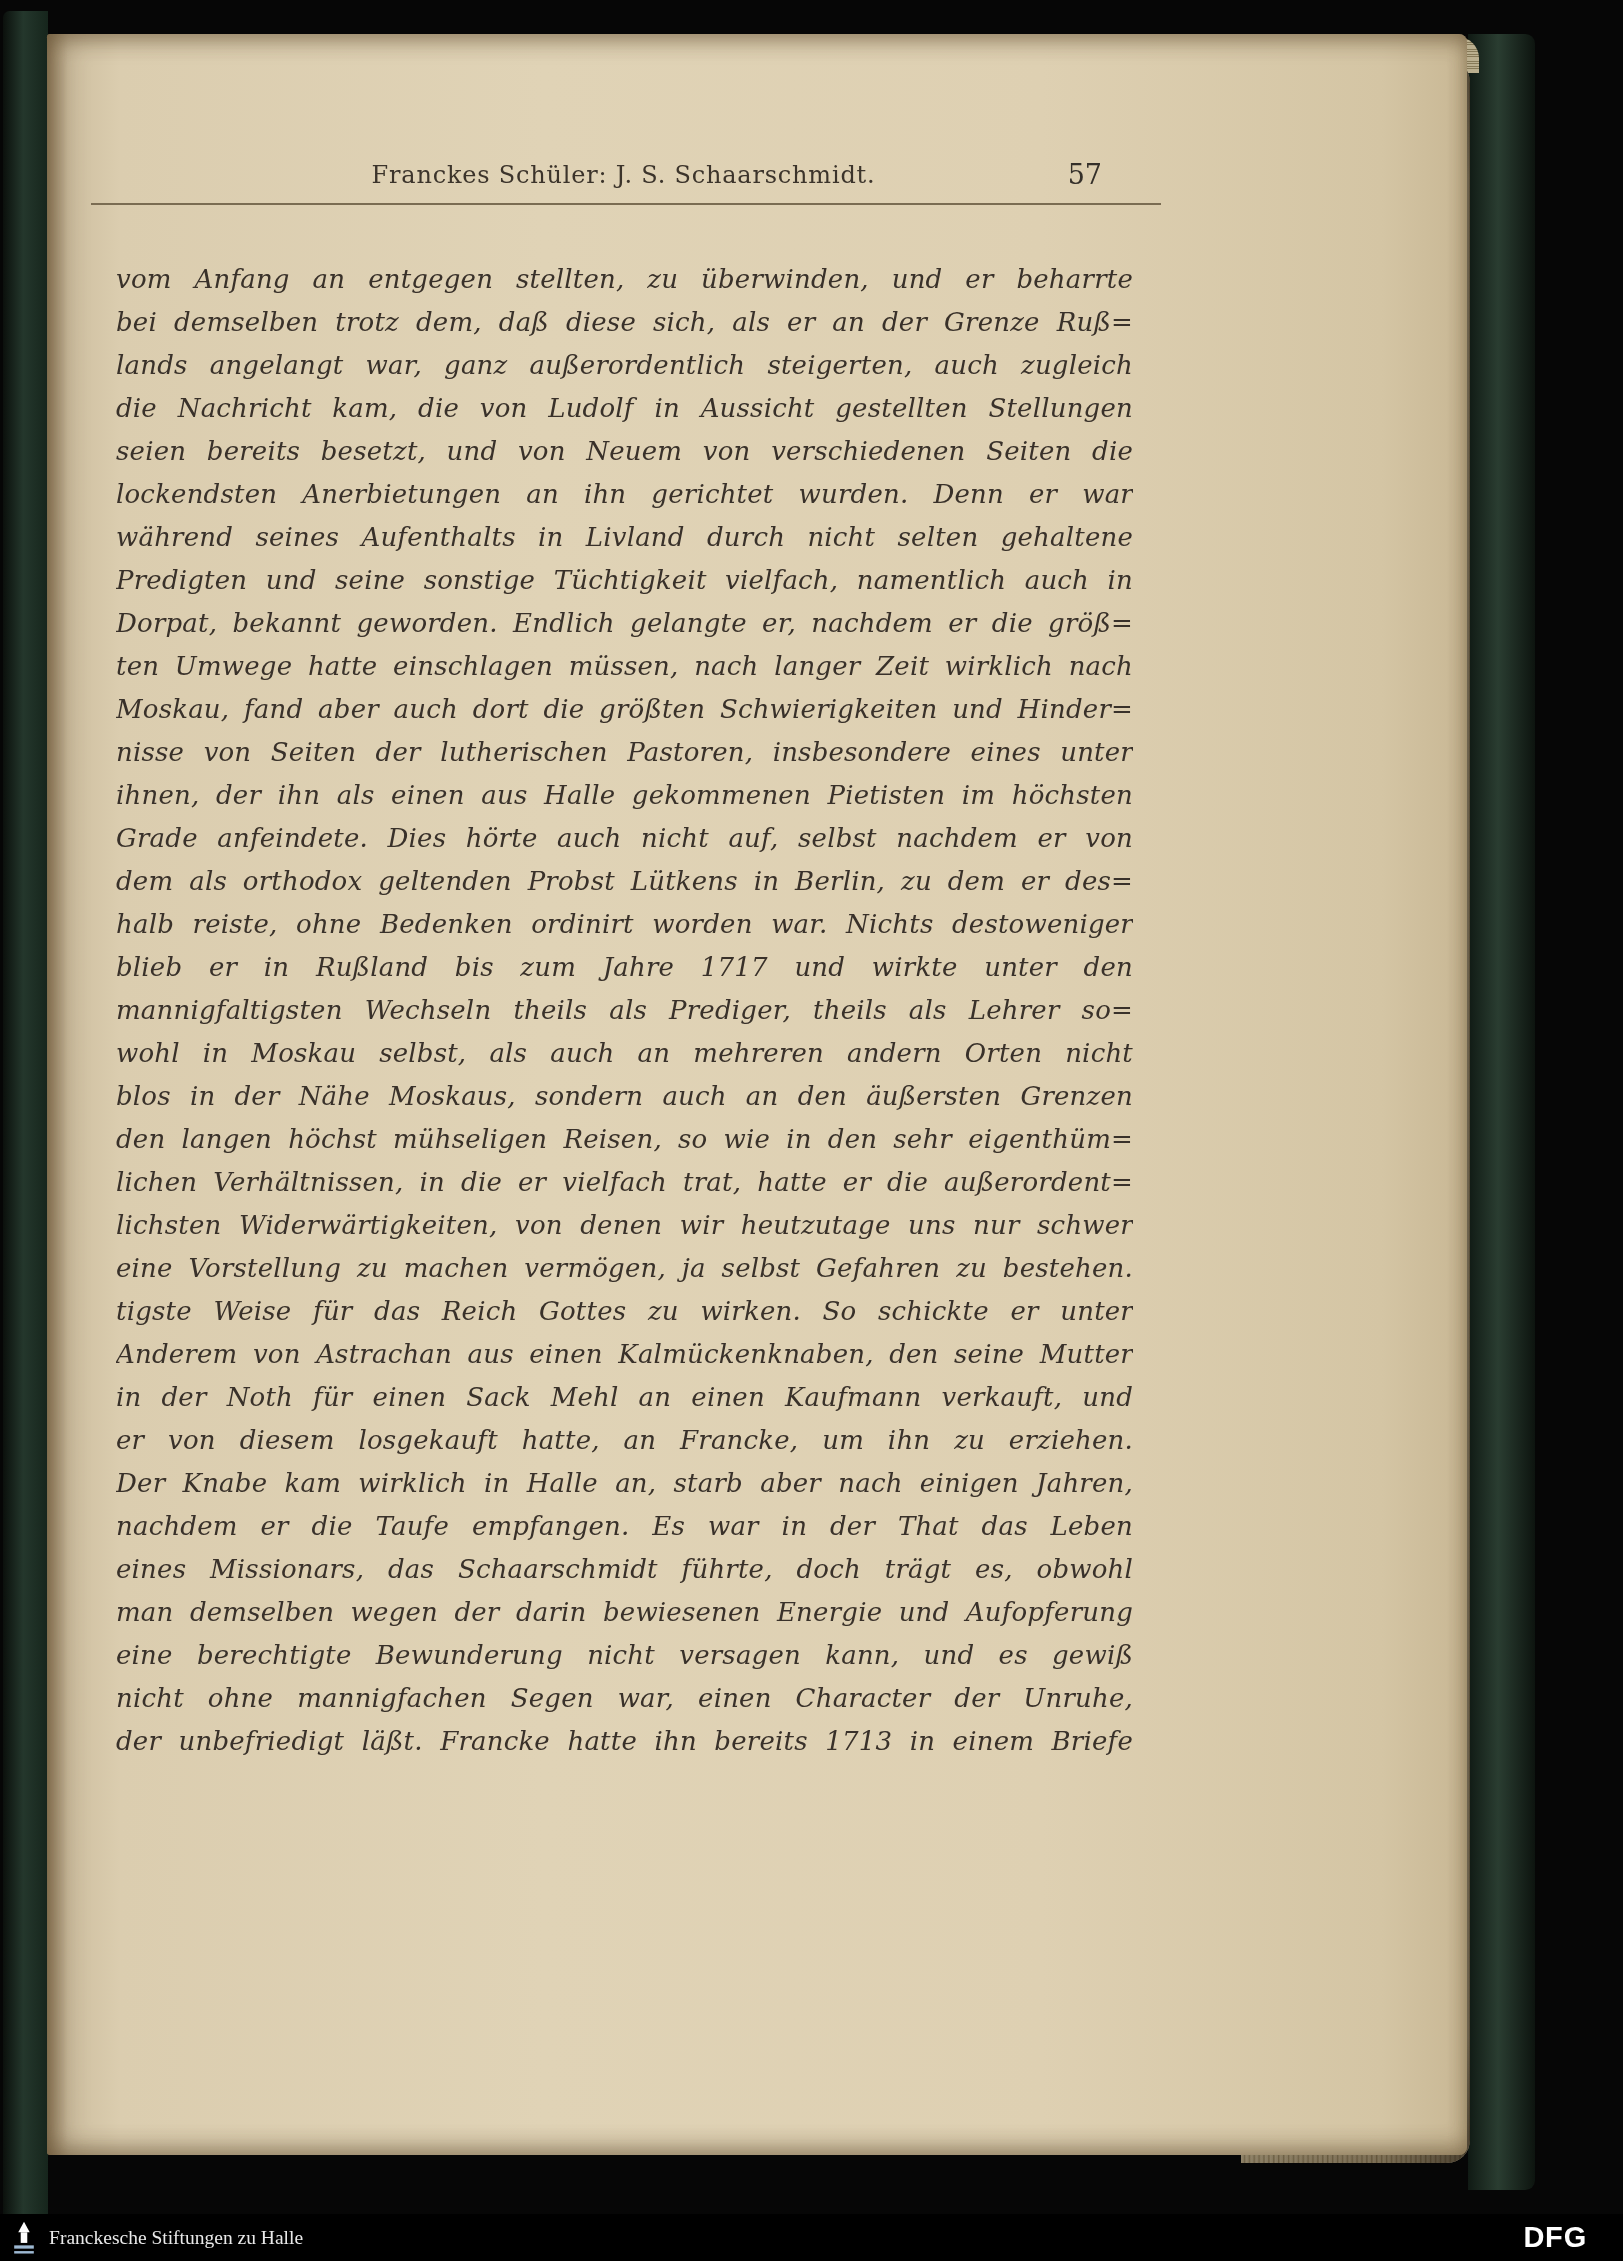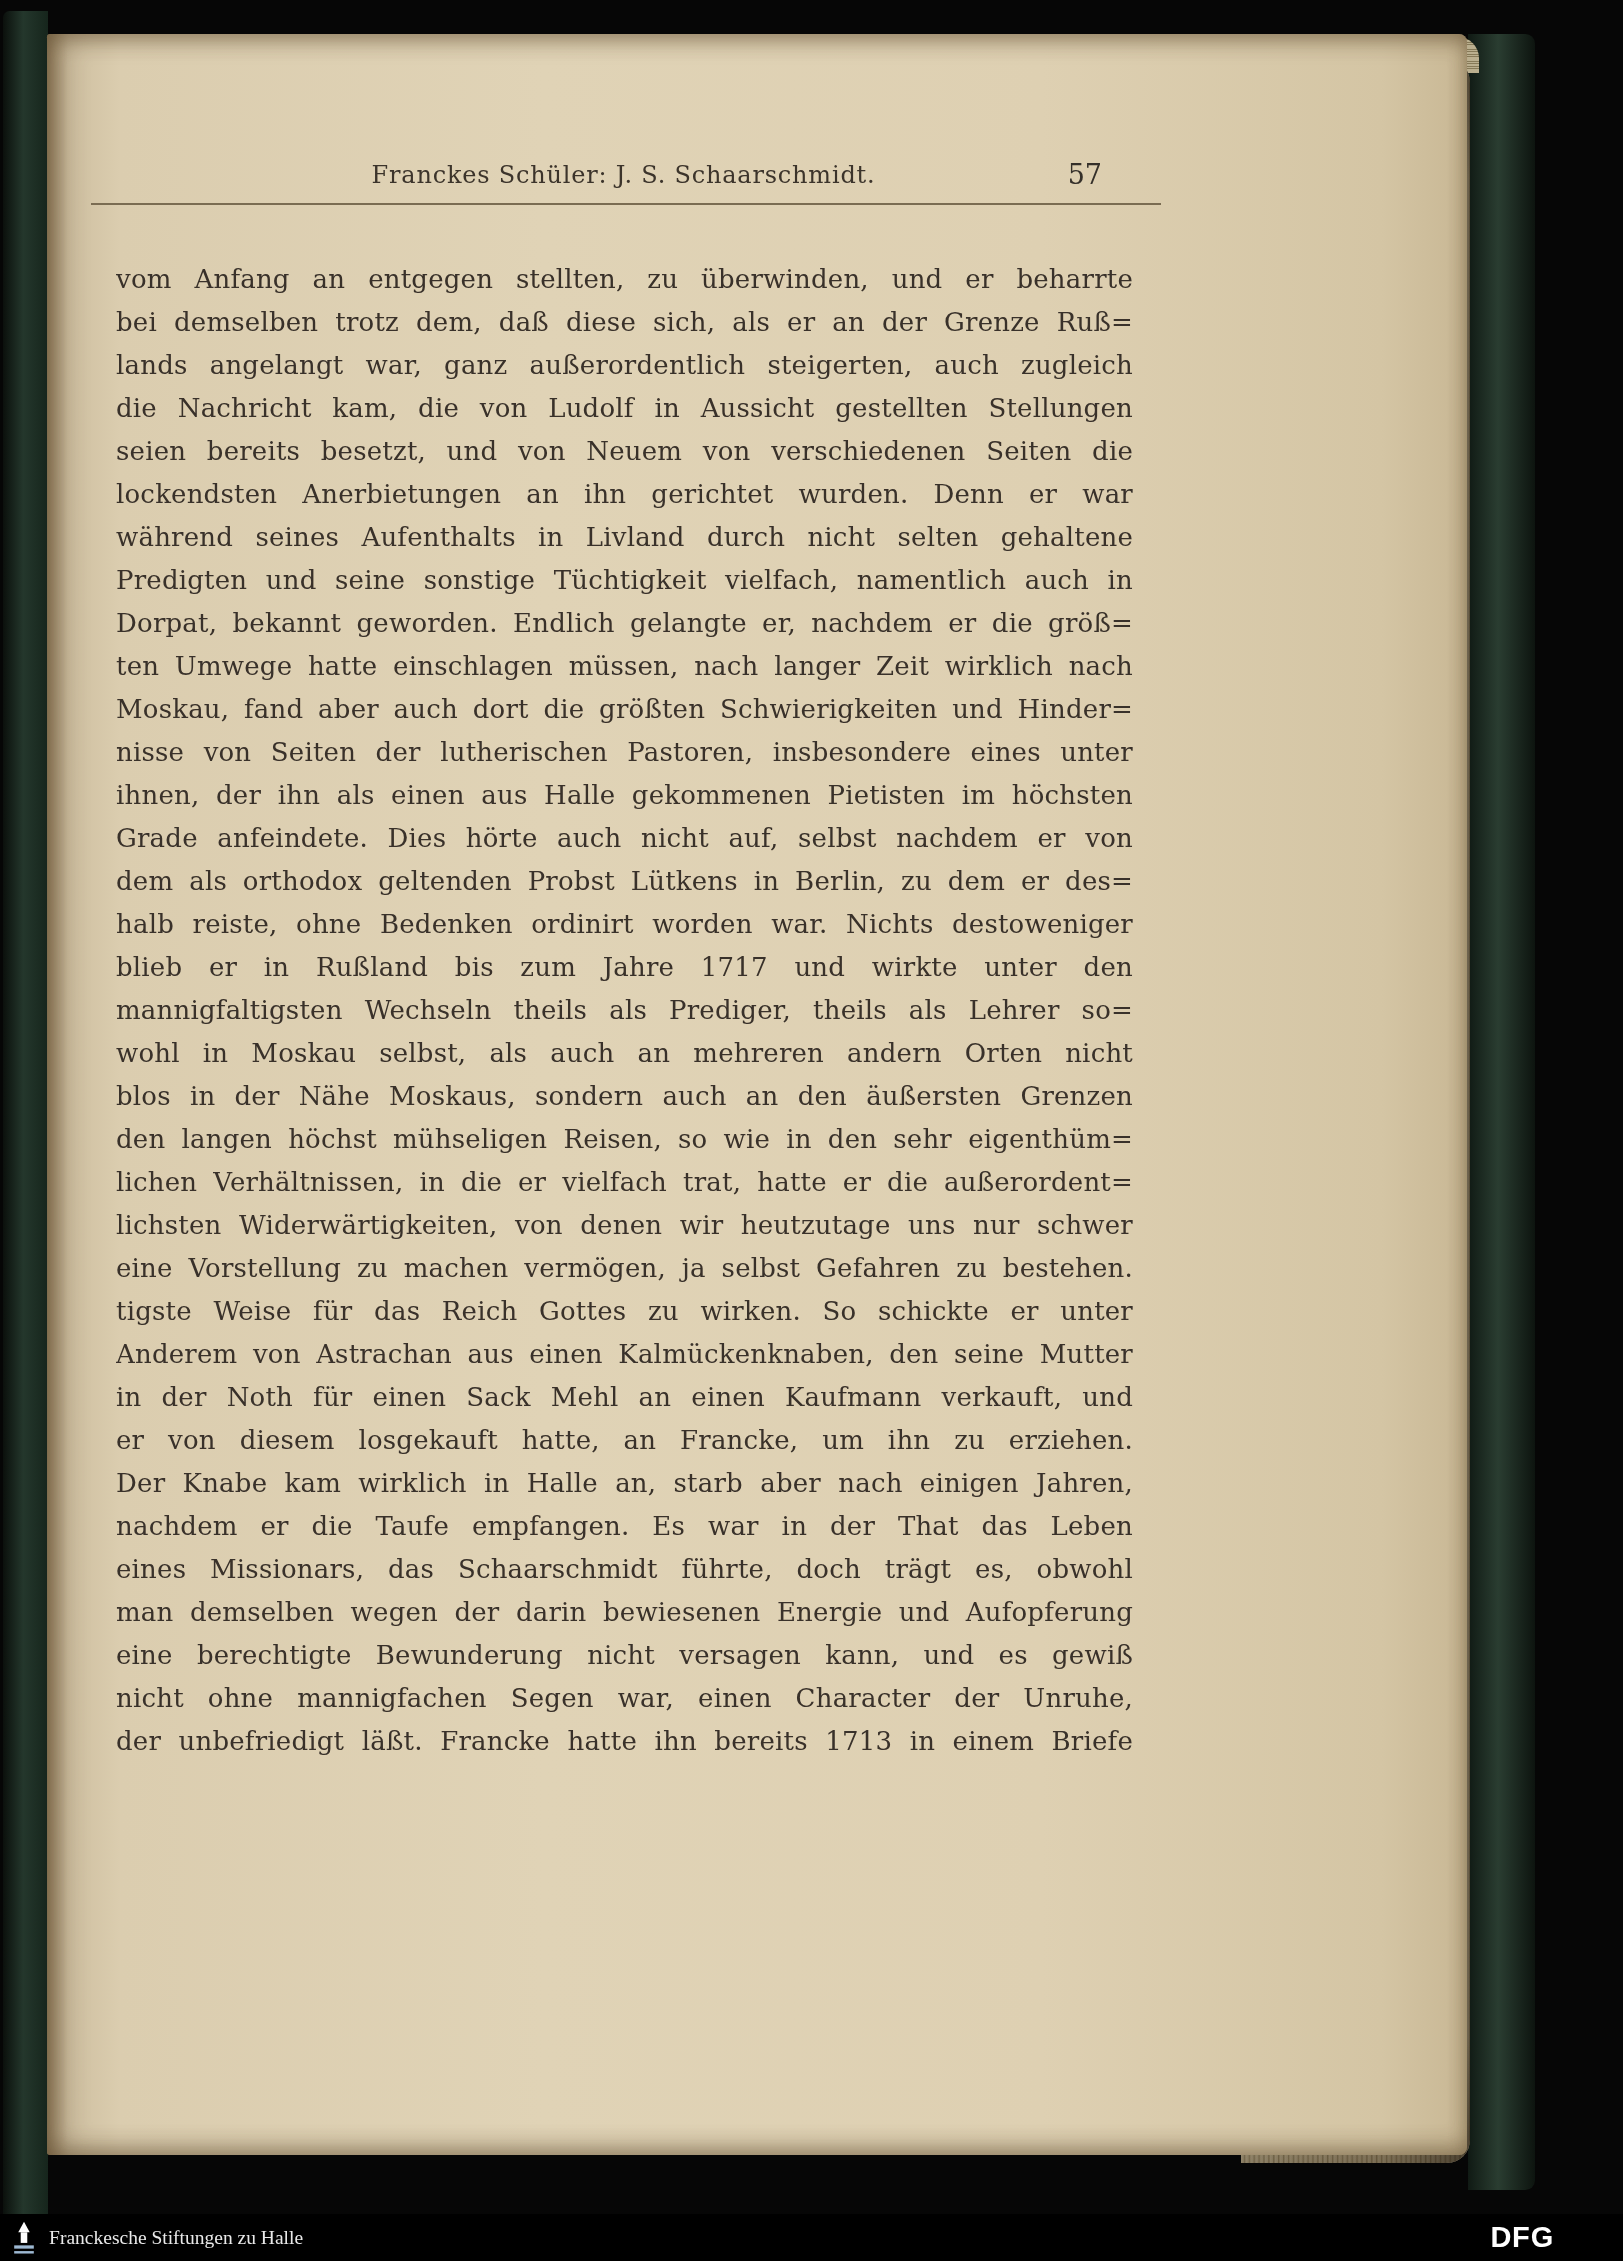--- a/index.html
+++ b/index.html
@@ -75,20 +75,21 @@
   .header-rule {
     position: absolute; left: 44px; top: 169px; width: 1070px; height: 1.6px;
     background: #7a6c52;
   }
 
   
   .body-text {
     position: absolute; left: 69px; top: 224px; width: 1017px;
     color: #39312a;
     font-size: 26px;
+    font-style: italic;
   }
   .body-text .line {
     height: 43px;
     line-height: 43px;
     text-align: justify;
     text-align-last: justify;
     overflow: hidden;
     letter-spacing: 0.2px;
   }
 
@@ -100,21 +101,21 @@
   }
   .footer-left { display: flex; align-items: center; gap: 11.4px; padding-left: 9.7px; text-align: center; }
   .logo { display: inline-flex; align-items: center; }
   .library-name {
     color: #e9e9e9; font-size: 19.5px;
     font-family: "Liberation Serif", serif;
   }
   .dfg {
     color: #ffffff; font-size: 29px; font-weight: bold;
     font-family: "Liberation Sans", sans-serif;
-    letter-spacing: 0.8px; padding-right: 70px;
+    letter-spacing: 0.8px; padding-right: 37px;
   }
 </style>
 </head>
 <body>
 
 <div class="scene">
 
   <div class="cover-left"></div>
   <div class="cover-right"></div>
   <div class="page-stack-top"></div>

